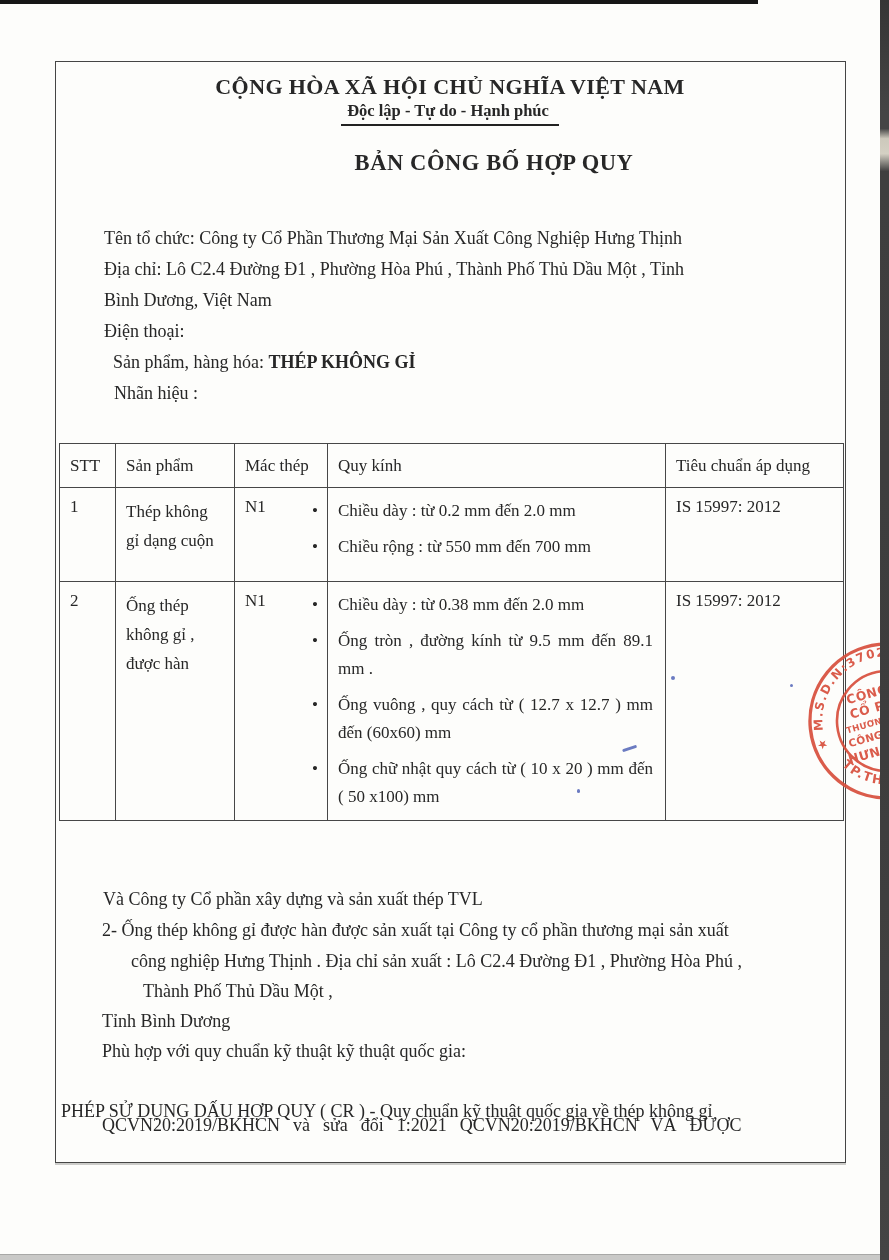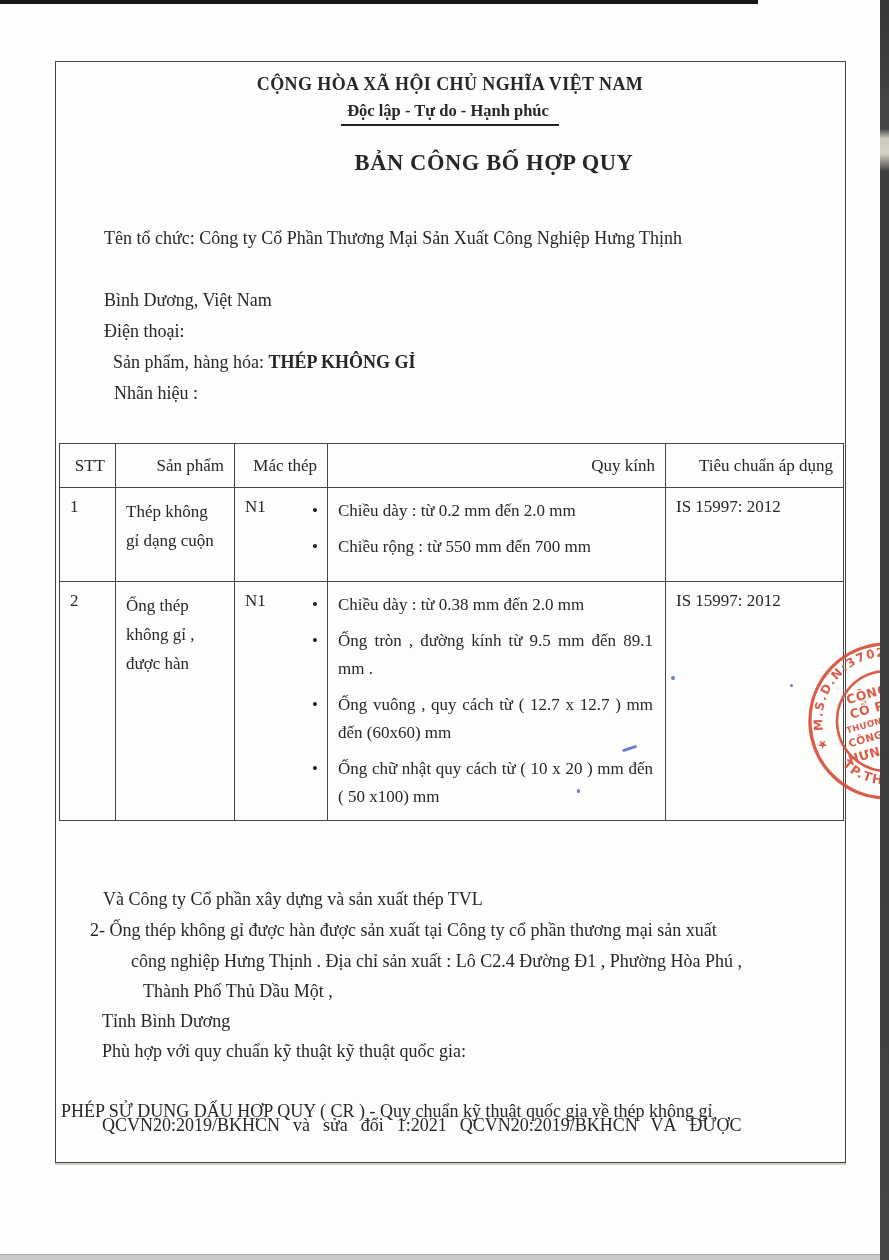--- a/index.html
+++ b/index.html
@@ -12,37 +12,37 @@
   .abs{position:absolute;}
   .nowrap{white-space:nowrap;}
   
   .top-bar{left:0;top:0;width:758px;height:4px;background:#161616;}
   .right-strip{right:0;top:0;width:9px;height:1260px;z-index:30;
     background:linear-gradient(180deg,#353535 0%,#454545 9%,#454545 10.2%,#cdc9bc 11%,#d4d0c3 12.2%,#3f3f3f 13.6%,#3d3d3d 60%,#444 100%);}
   .bottom-bar{left:0;bottom:0;width:889px;height:5px;background:#c9c9c7;border-top:1px solid #a8a8a6;z-index:29;}
   .doc-border{left:55px;top:61px;width:789px;height:1100px;border:1.6px solid #454545;box-shadow:0 2px 0 rgba(130,130,128,.4);}
   
   .center-band{left:55px;width:790px;text-align:center;}
-  .nat1{top:74px;font-size:18px;font-weight:bold;letter-spacing:.4px;}
+  .nat1{top:74px;font-size:22px;font-weight:bold;letter-spacing:.4px;}
   .nat2{top:101px;font-size:16.5px;font-weight:bold;}
   .nat2 .u{display:inline-block;border-bottom:2.4px solid #222;padding:0 10px 3px 6px;}
   .doc-title{top:150px;font-size:22.5px;font-weight:bold;letter-spacing:.6px;margin-left:44px;}
   .doc-no{top:190px;font-size:18px;}
   
   .body-line{font-size:18px;}
   
   table.spec{
     position:absolute;left:59px;top:443px;width:784px;
     border-collapse:collapse;table-layout:fixed;font-size:17px;
   }
   table.spec th,table.spec td{
     border:1.5px solid #474747;vertical-align:top;
     font-weight:normal;text-align:left;padding:9px 10px;
   }
-  table.spec thead th{height:26px;vertical-align:middle;padding:6px 10px;text-align:right;}
+  table.spec thead th{height:26px;vertical-align:middle;padding:6px 10px;}
   td.c-stt,th.h-stt{text-align:center;padding-left:4px;padding-right:4px;}
   td.c-grade{text-align:center;}
   td.c-prod{text-align:justify;padding:11px 12px 9px 12px;line-height:29px;}
   td.c-spec{padding:8px 14px 8px 0;}
   td.c-spec ul{margin:0;padding:0;list-style:none;}
   td.c-spec li{
     position:relative;line-height:28px;
     text-align:justify;padding-right:2px;
   }
   td.c-spec li::before{
@@ -75,20 +75,21 @@
   <div class="abs doc-border"></div>
 
   <div class="abs center-band nat1 nowrap">CỘNG HÒA XÃ HỘI CHỦ NGHĨA VIỆT NAM</div>
   <div class="abs center-band nat2 nowrap">
     <span class="u">Độc lập - Tự do - Hạnh phúc</span>
   </div>
 
   <div class="abs center-band doc-title nowrap">BẢN CÔNG BỐ HỢP QUY</div>
 
   <div class="abs body-line nowrap" style="left:104px;top:228px">Tên tổ chức: Công ty Cổ Phần Thương Mại Sản Xuất Công Nghiệp Hưng Thịnh</div>
+  <div class="abs body-line nowrap" style="left:104px;top:259px">Địa chỉ: Lô C2.4 Đường Đ1 , Phường Hòa Phú , Thành Phố Thủ Dầu Một , Tỉnh</div>
   <div class="abs body-line nowrap" style="left:104px;top:290px">Bình Dương, Việt Nam</div>
   <div class="abs body-line nowrap" style="left:104px;top:321px">Điện thoại:</div>
 
   <div class="abs body-line nowrap" style="left:113px;top:352px">
     <span>Sản phẩm, hàng hóa: </span><b>THÉP KHÔNG GỈ</b>
   </div>
   <div class="abs body-line nowrap" style="left:114px;top:383px">Nhãn hiệu :</div>
 
   <table class="spec">
     <colgroup>
@@ -131,21 +132,21 @@
             <li>Ống vuông , quy cách từ ( 12.7 x 12.7 ) mm đến (60x60) mm</li>
             <li>Ống chữ nhật quy cách từ ( 10 x 20 ) mm đến ( 50 x100) mm</li>
           </ul>
         </td>
         <td class="c-std">IS 15997: 2012</td>
       </tr>
     </tbody>
   </table>
 
   <div class="abs body-line nowrap" style="left:103px;top:889px">Và Công ty Cổ phần xây dựng và sản xuất thép TVL</div>
-  <div class="abs body-line nowrap" style="left:90px;top:920px">2-  Ống thép không gỉ được hàn được sản xuất tại Công ty cổ phần thương mại sản xuất</div>
+  <div class="abs body-line nowrap" style="left:102px;top:920px">2-  Ống thép không gỉ được hàn được sản xuất tại Công ty cổ phần thương mại sản xuất</div>
   <div class="abs body-line nowrap" style="left:131px;top:951px">công nghiệp Hưng Thịnh . Địa chỉ sản xuất : Lô C2.4 Đường Đ1 , Phường Hòa Phú ,</div>
   <div class="abs body-line nowrap" style="left:143px;top:981px">Thành Phố Thủ Dầu Một ,</div>
   <div class="abs body-line nowrap" style="left:102px;top:1011px">Tỉnh Bình Dương</div>
   <div class="abs body-line nowrap" style="left:102px;top:1041px">Phù hợp với quy chuẩn kỹ thuật kỹ thuật quốc gia:</div>
   <div class="abs body-line nowrap just1" style="left:102px;top:1071px">QCVN20:2019/BKHCN và sửa đổi 1:2021 QCVN20:2019/BKHCN VÀ ĐƯỢC</div>
   <div class="abs body-line nowrap" style="left:61px;top:1101px">PHÉP SỬ DỤNG DẤU HỢP QUY ( CR ) -  Quy chuẩn kỹ thuật quốc gia về thép không gỉ</div>
 
   <svg class="stamp" width="206" height="206" viewBox="-103 -103 206 206">
     <g transform="rotate(-6)">
       <circle r="77" fill="none" stroke="#d8503e" stroke-width="3.4"></circle>

